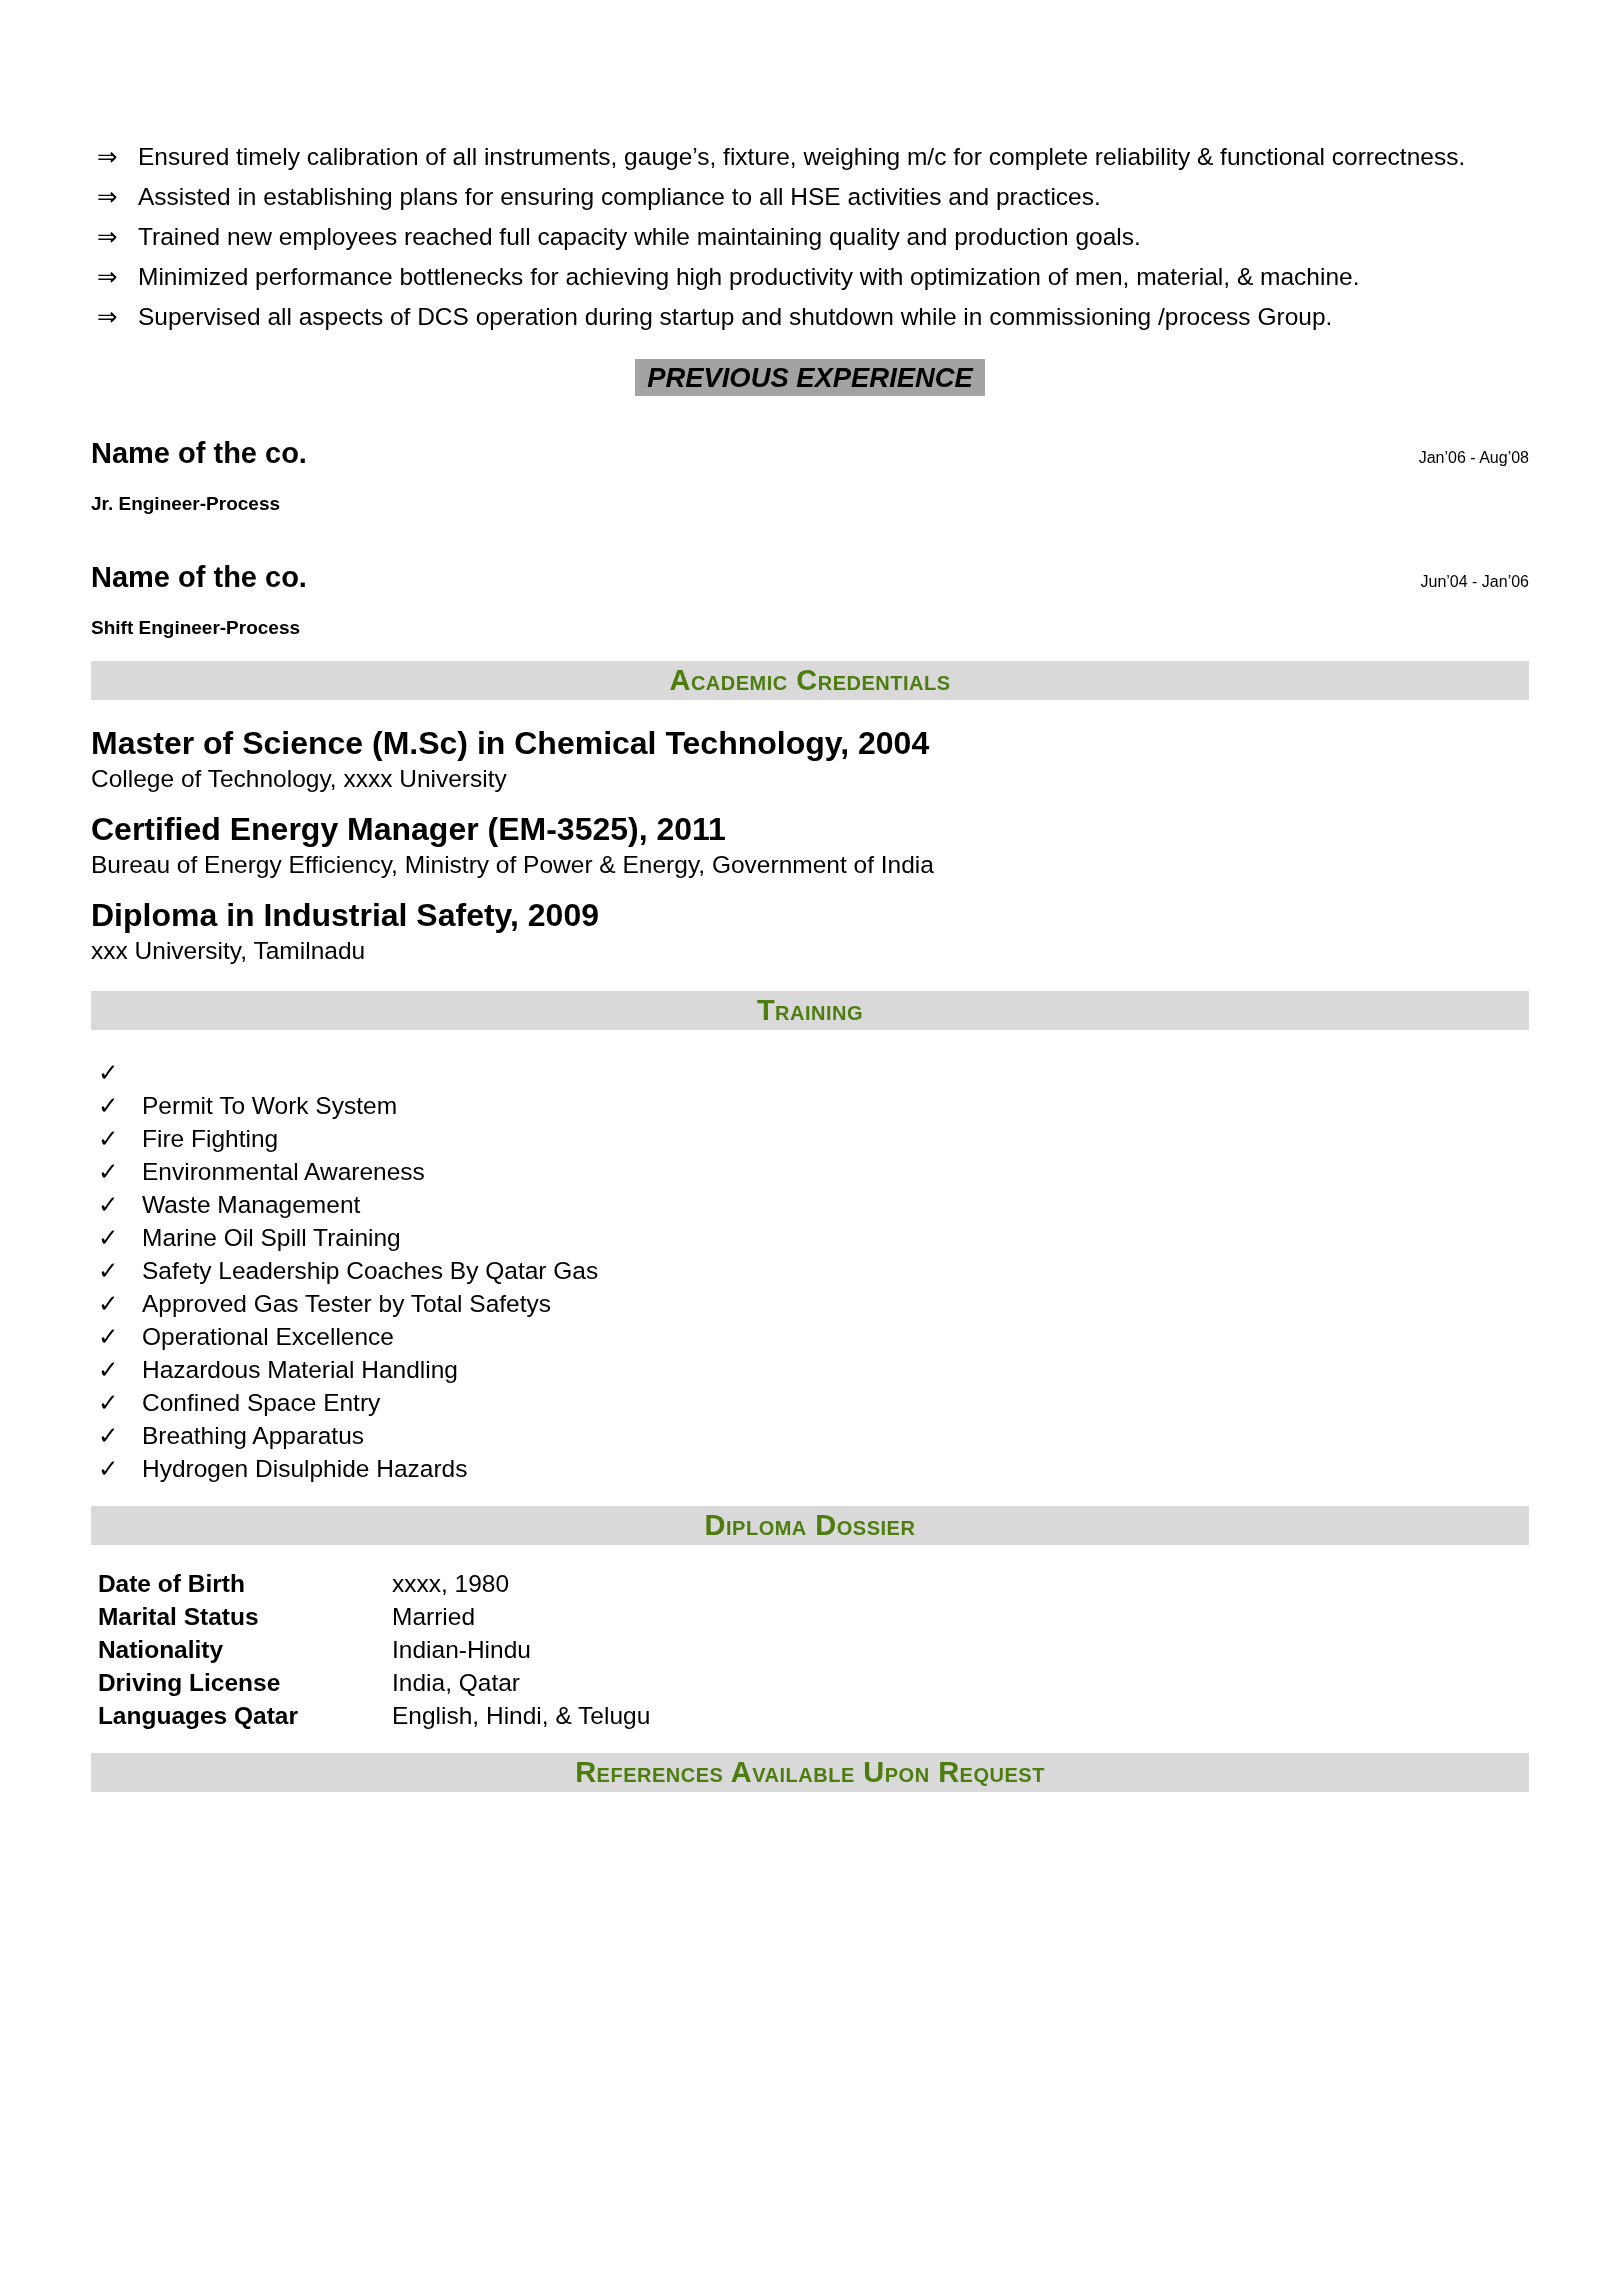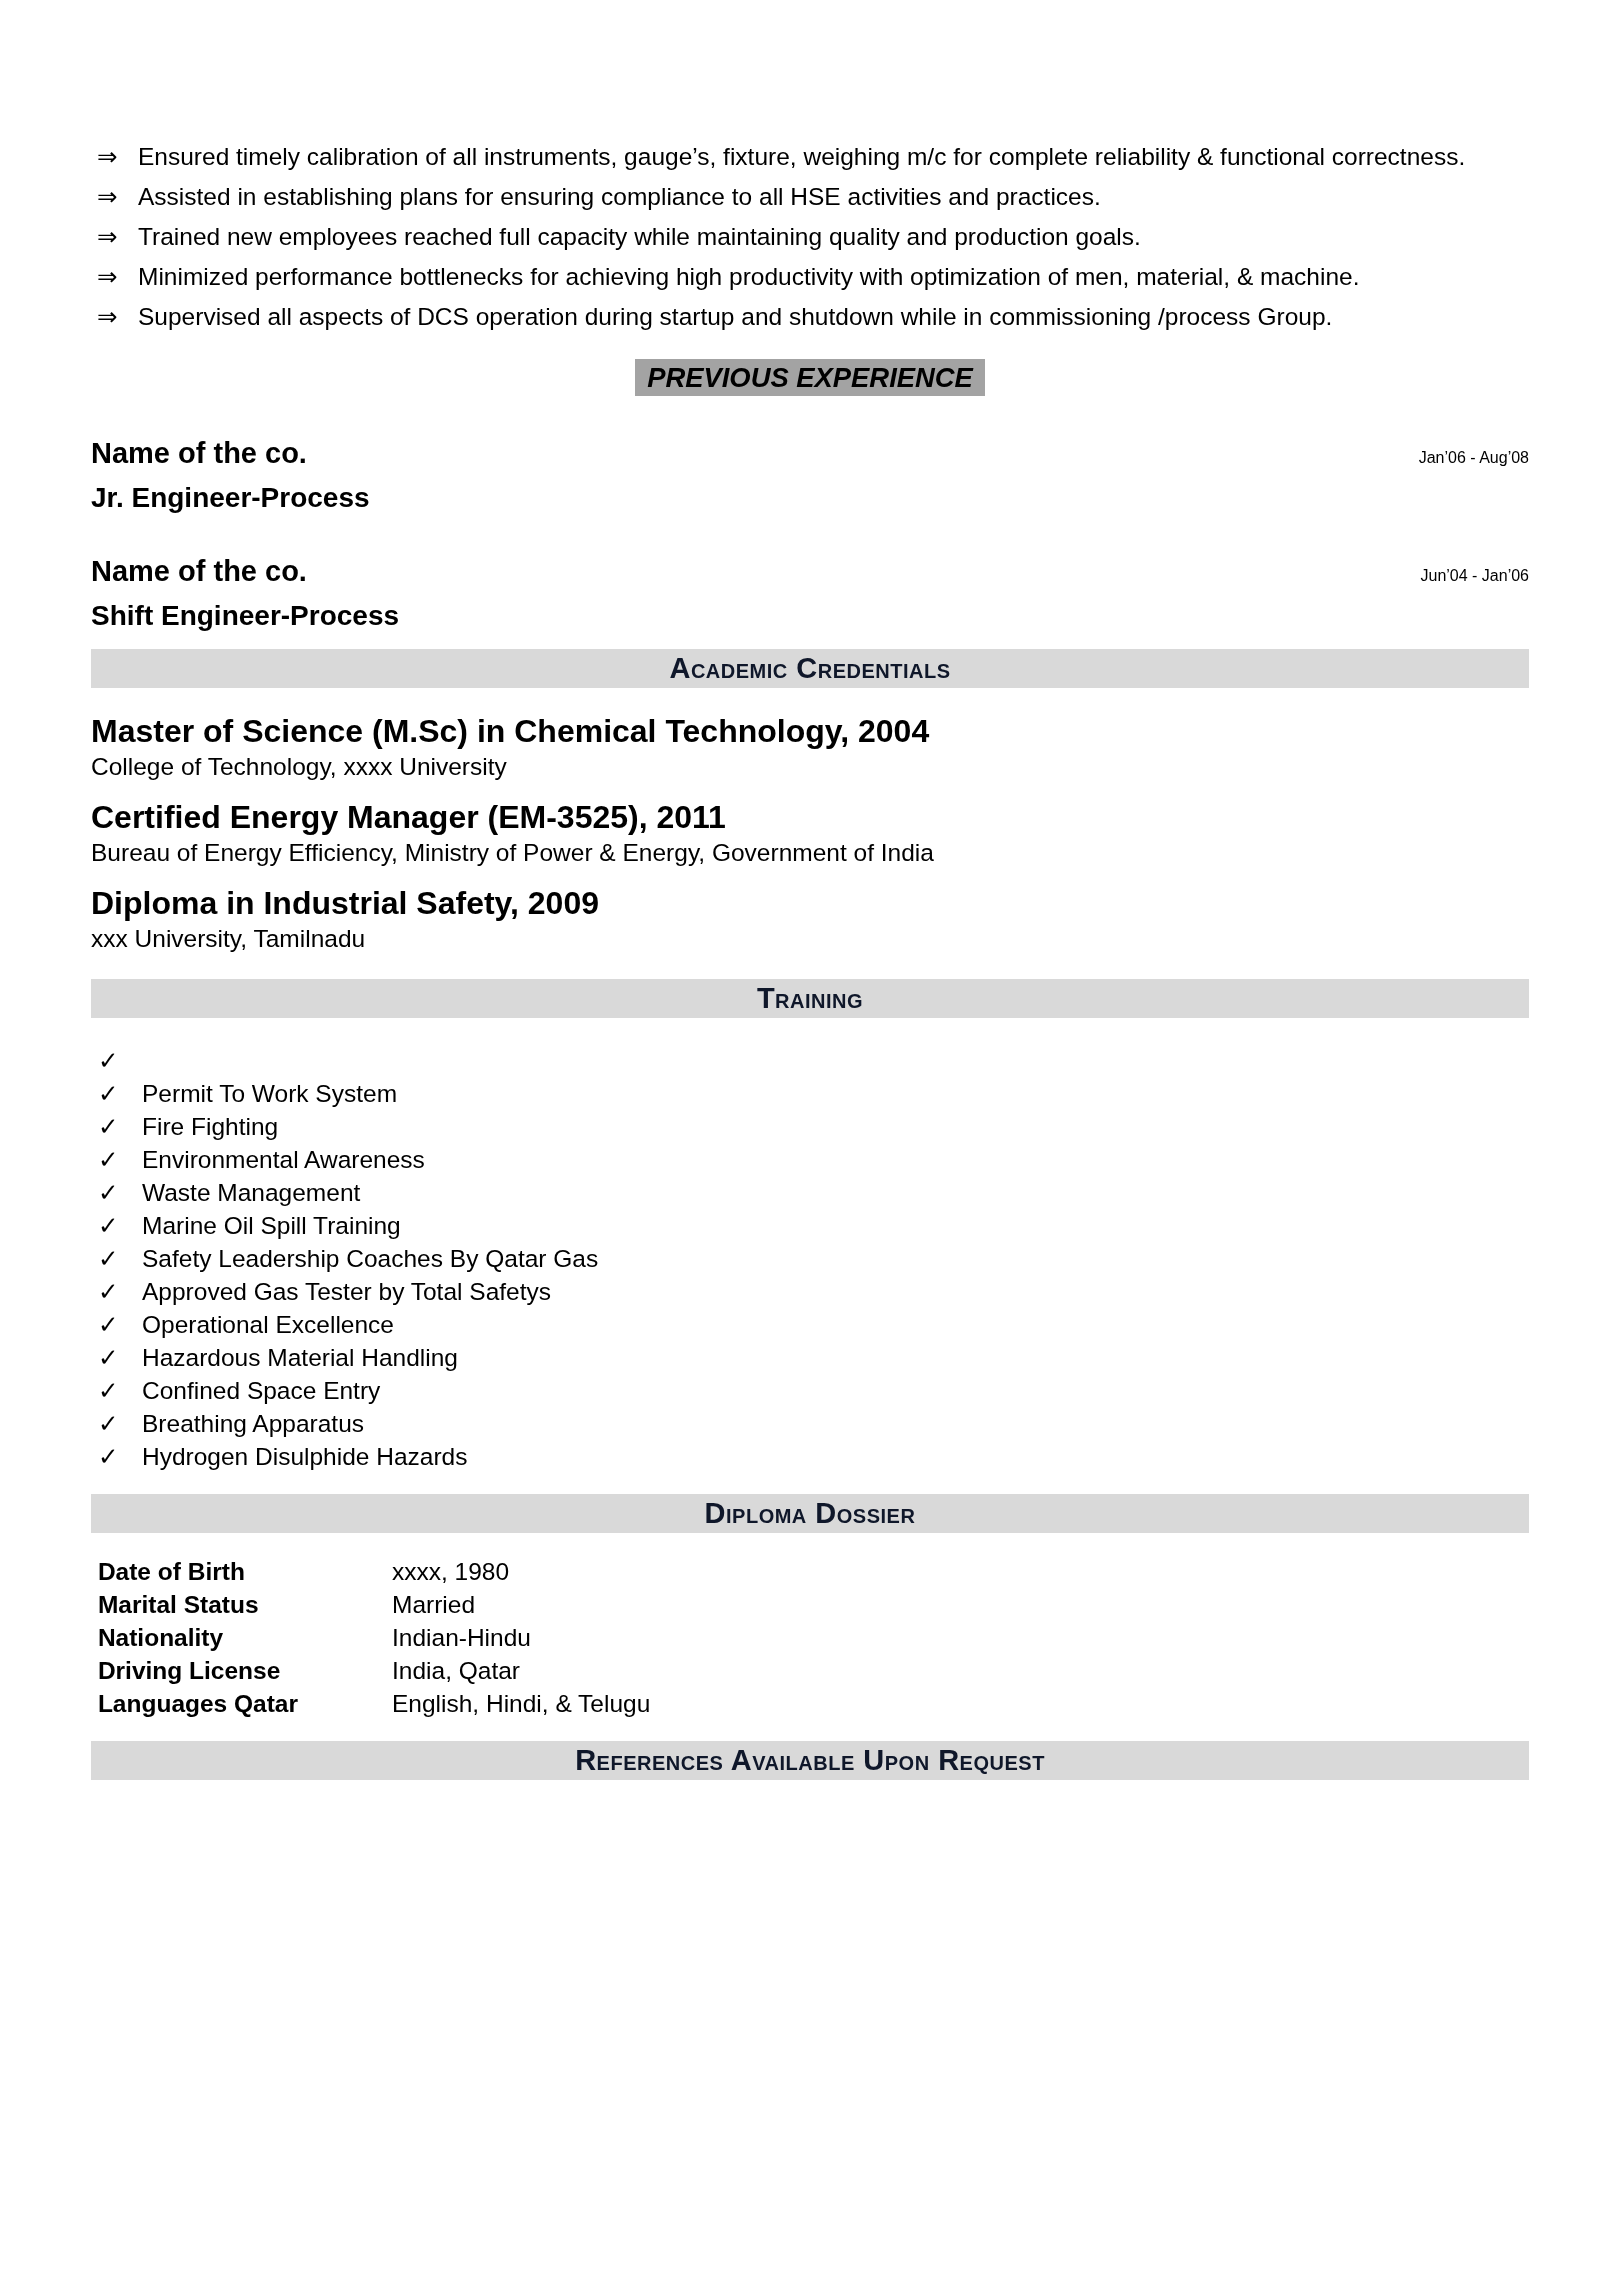--- a/index.html
+++ b/index.html
@@ -33,32 +33,32 @@
     line-height: 37px;
     padding: 0 11.8px;
   }
 
   
   .job { margin-top: 41px; }
   .job + .job { margin-top: 43px; }
   .job-head { display: flex; justify-content: space-between; align-items: baseline; }
   .company { font-weight: bold; font-size: 29px; line-height: 33px; }
   .dates { font-size: 16px; line-height: 33px; }
-  .job-title { font-weight: bold; font-size: 28px; line-height: 29px; margin-top: 9px; }
+  .job-title { font-weight: bold; font-size: 19px; line-height: 29px; margin-top: 15px; }
 
   
   .section-bar {
     background: #D9D9D9;
     height: 39px;
     display: flex;
     align-items: center;
     justify-content: center;
   }
   .section-bar .bar-label {
-    color: #0f172a;
+    color: #4d7c0f;
     font-weight: bold;
     font-variant: small-caps;
     font-size: 29px;
     letter-spacing: 0.5px;
   }
   .bar-academic { margin-top: 19.6px; }
   .bar-training { margin-top: 23.5px; }
   .bar-dossier { margin-top: 21.6px; }
   .bar-references { margin-top: 21.6px; }
 

